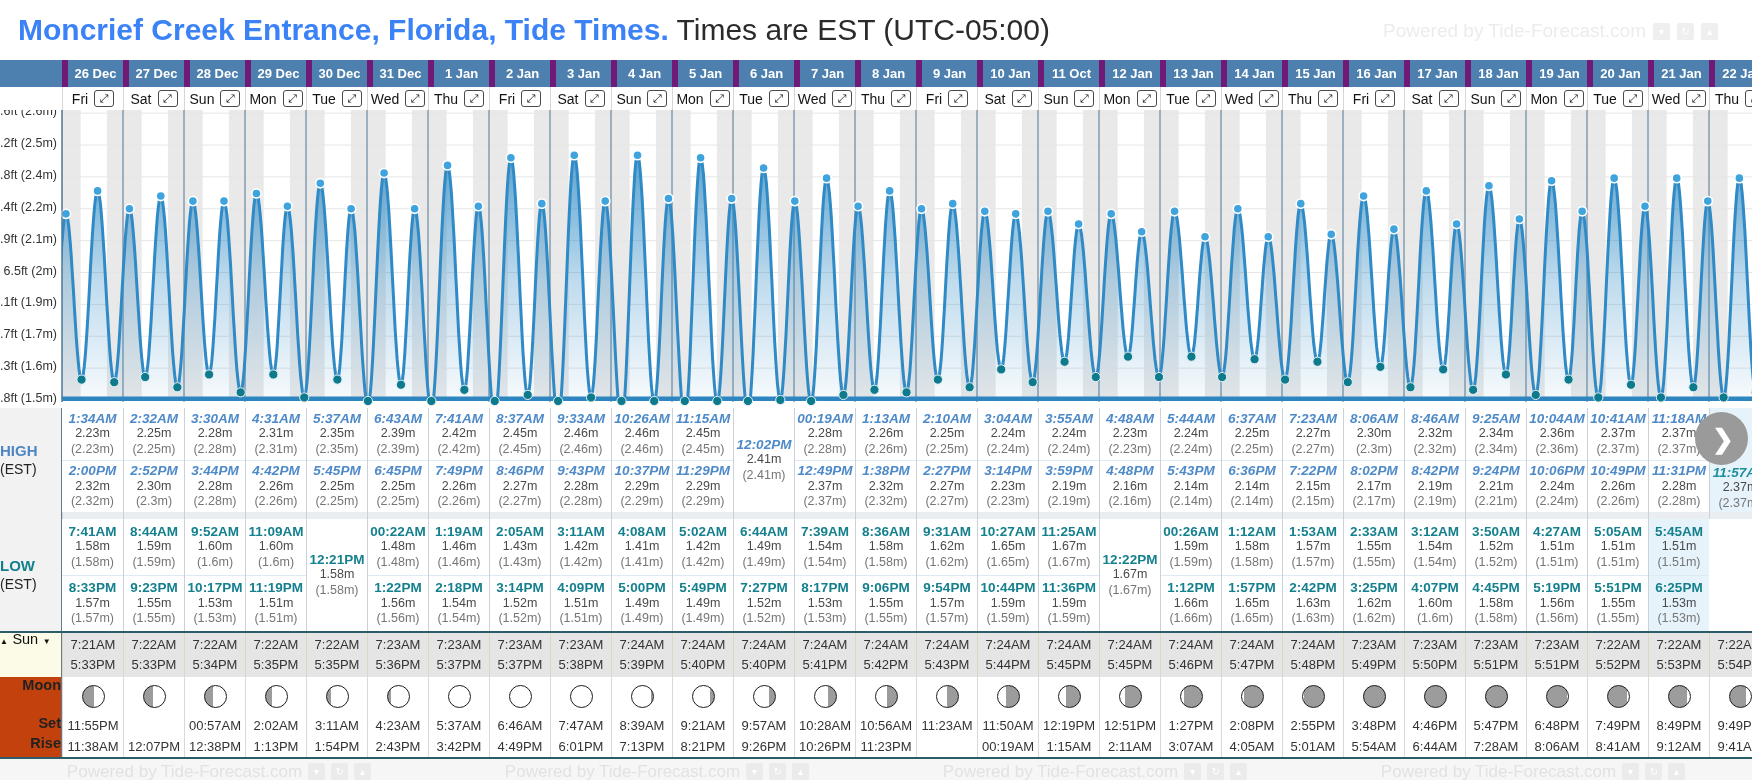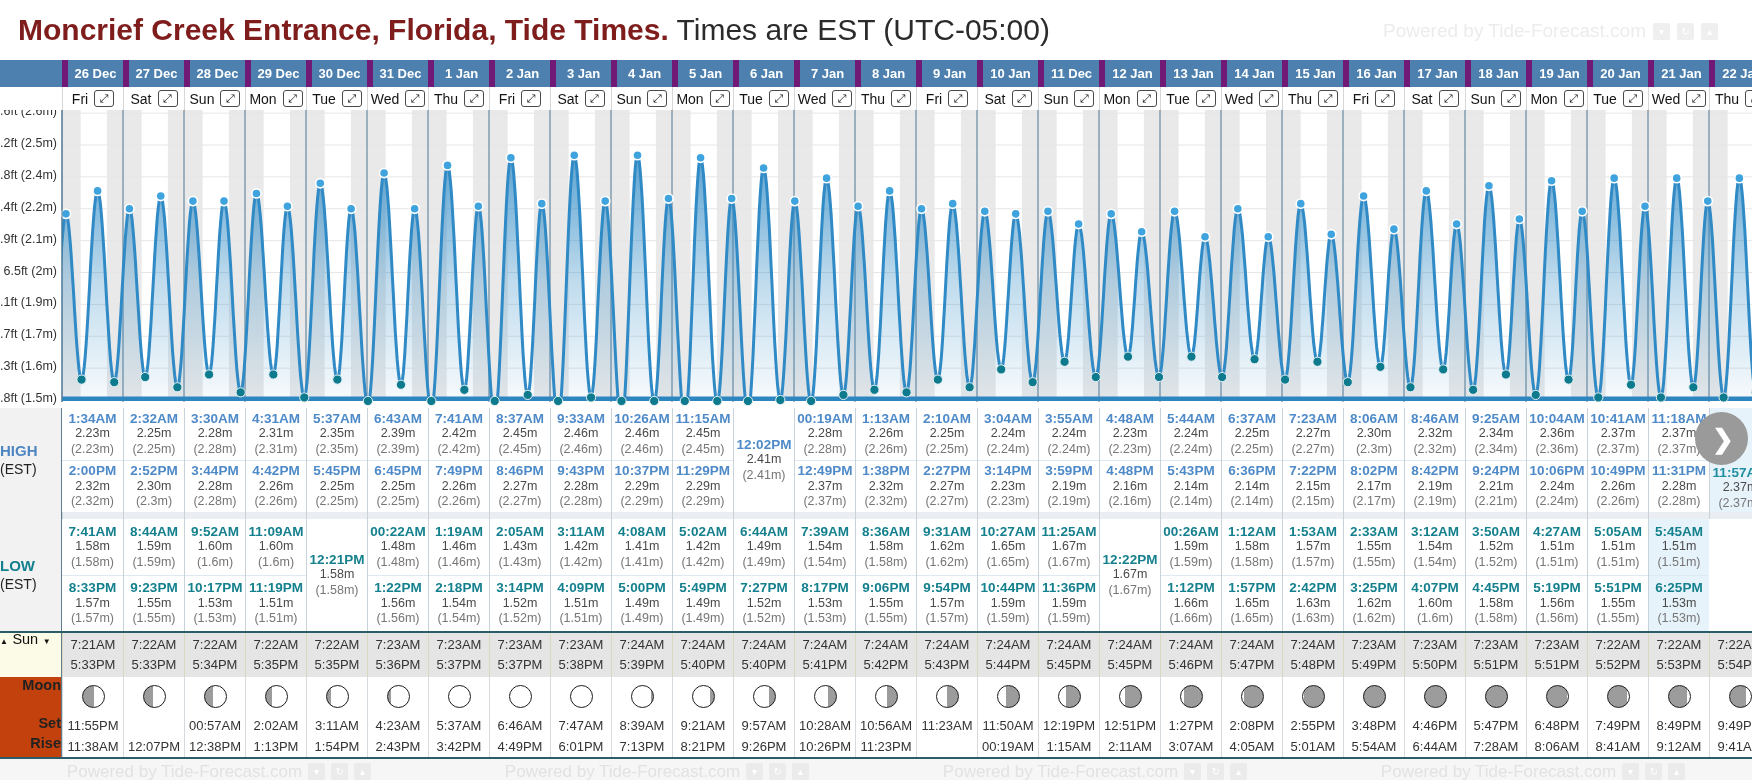--- a/index.html
+++ b/index.html
@@ -1,21 +1,21 @@
 <!DOCTYPE html>
 <html><head>
 <meta charset="utf-8">
 <style>
   html,body{margin:0;padding:0;background:#fff;}
   body{font-family:"Liberation Sans",sans-serif;-webkit-font-smoothing:antialiased;}
   #page{position:relative;width:1752px;height:780px;overflow:hidden;background:#fff;}
   
   #hdr{position:relative;height:60px;}
   #title{position:absolute;left:18px;top:13px;font-size:30px;white-space:nowrap;}
-  #title .tb{font-weight:bold;color:#7f1d1d;}
+  #title .tb{font-weight:bold;color:#3b82f6;}
   #title .tr{font-weight:400;color:#2b2b2b;}
   #wm-top{position:absolute;right:34px;top:20px;font-size:19px;color:#ececec;display:flex;align-items:center;gap:7px;}
   .wm-ic{width:17px;height:17px;background:#efefef;border-radius:2px;display:inline-flex;align-items:center;justify-content:center;color:#fff;font-size:10px;}
   
   .grid{display:grid;grid-template-columns:62px repeat(28,61px);width:1770px;}
   
   #date-row{height:27px;background:#4d80ae;}
   #date-row .cell{display:flex;align-items:center;justify-content:center;color:#fff;font-size:13px;font-weight:bold;border-left:6px solid #701a75;overflow:hidden;white-space:nowrap;}
   #date-row .spacer{border-left:none;}
   
@@ -34,21 +34,21 @@
   #high-row .lab .l1{color:#4e86c2;}
   #low-row .lab .l1{color:#13808e;}
   .tcell{border-left:1px solid #c9d2d8;display:flex;flex-direction:column;background:#fff;overflow:hidden;}
   .tcell.first{border-left:none;}
   .tcell.hl{background:#e7f3fa;}
   .entry{flex:1;display:flex;flex-direction:column;align-items:center;justify-content:center;line-height:15.5px;}
   .entry + .entry{border-top:1px solid #dfe9f3;}
   .tcell.single{justify-content:center;}
   .tcell.single .entry{flex:0 0 auto;}
   .entry .t{font-size:13.5px;font-weight:bold;}
-  .t.high{color:#4e8ac8;} .t.low{color:#15808d;}
+  .t.high{color:#4e8ac8;font-style:italic;} .t.low{color:#15808d;}
   .tcell.hl .t.high{color:#1d8fa0;}
   .entry .v{font-size:12.5px;color:#4a4a4a;}
   .entry .p{font-size:12.5px;color:#767676;}
   #mid-spacer{height:7px;}
   #mid-spacer .lab{background:#f2f2f2;border-right:1px solid #5f7d8e;}
   #mid-spacer .cell{background:#eaeef2;border-left:1px solid #c9d2d8;}
   
   #sun-row{height:44px;border-top:2px solid #2a5d68;}
   #sun-row .lab{background:#fcfbe7;border-right:1px solid #5f7d8e;line-height:11px;}
   #sun-row .lab .arr{font-size:8px;color:#111;}
@@ -125,21 +125,21 @@
       <div class="cell">
         <span>8 Jan</span>
       </div>
       <div class="cell">
         <span>9 Jan</span>
       </div>
       <div class="cell">
         <span>10 Jan</span>
       </div>
       <div class="cell">
-        <span>11 Dec</span>
+        <span>11 Oct</span>
       </div>
       <div class="cell">
         <span>12 Jan</span>
       </div>
       <div class="cell">
         <span>13 Jan</span>
       </div>
       <div class="cell">
         <span>14 Jan</span>
       </div>

